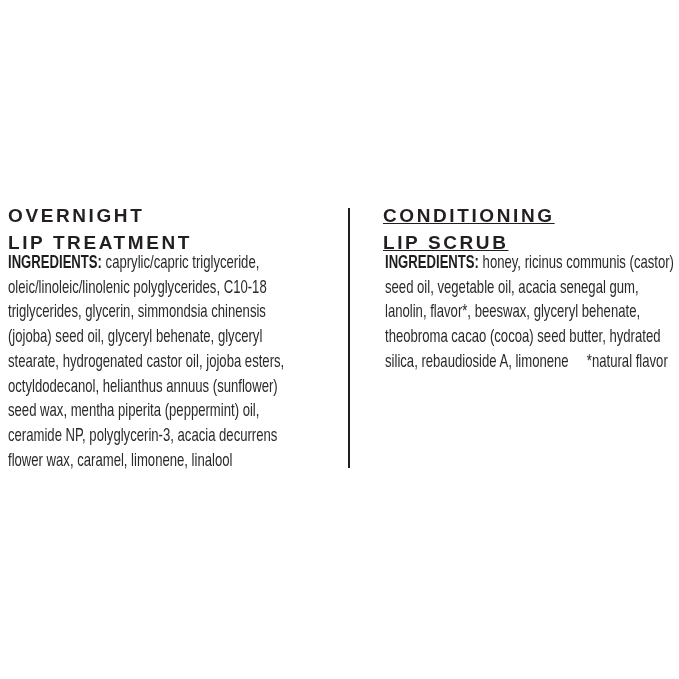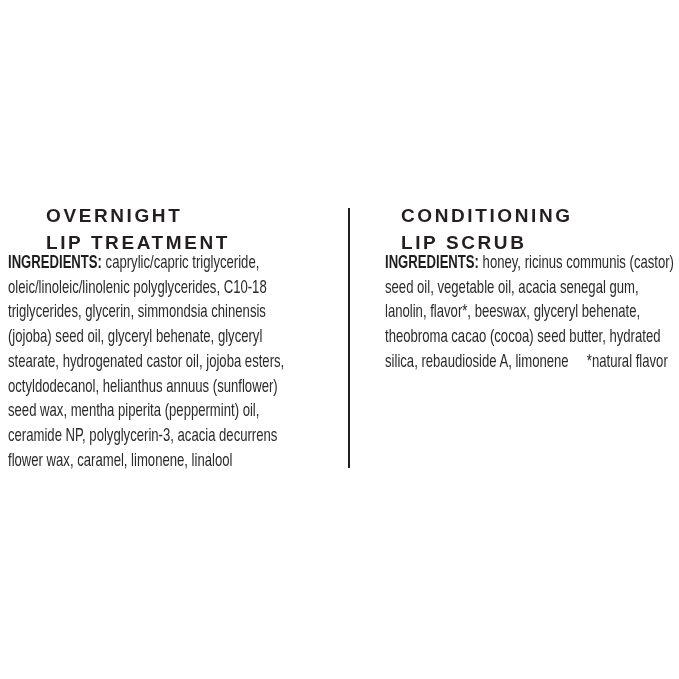--- a/index.html
+++ b/index.html
@@ -18,22 +18,22 @@
   .panel-heading {
     position: absolute;
     margin: 0;
     font-size: 19px;
     font-weight: bold;
     letter-spacing: 2.6px;
     line-height: 26.5px;
     color: #231f20;
     white-space: pre-line;
   }
-  .heading-left  { left: 8px;   top: 203px; margin-left: 38px; }
-  .heading-right { left: 401px; top: 203px; }
+  .heading-left  { left: 8px;   top: 203px; }
+  .heading-right { left: 383px; top: 203px; text-decoration: underline; }
   .ingredients {
     position: absolute;
     margin: 0;
     font-size: 19px;
     line-height: 24.7px;
     color: #2a2a2a;
     width: 440px;
     white-space: pre-wrap;
     transform: scaleX(0.69);
     transform-origin: 0 0;

